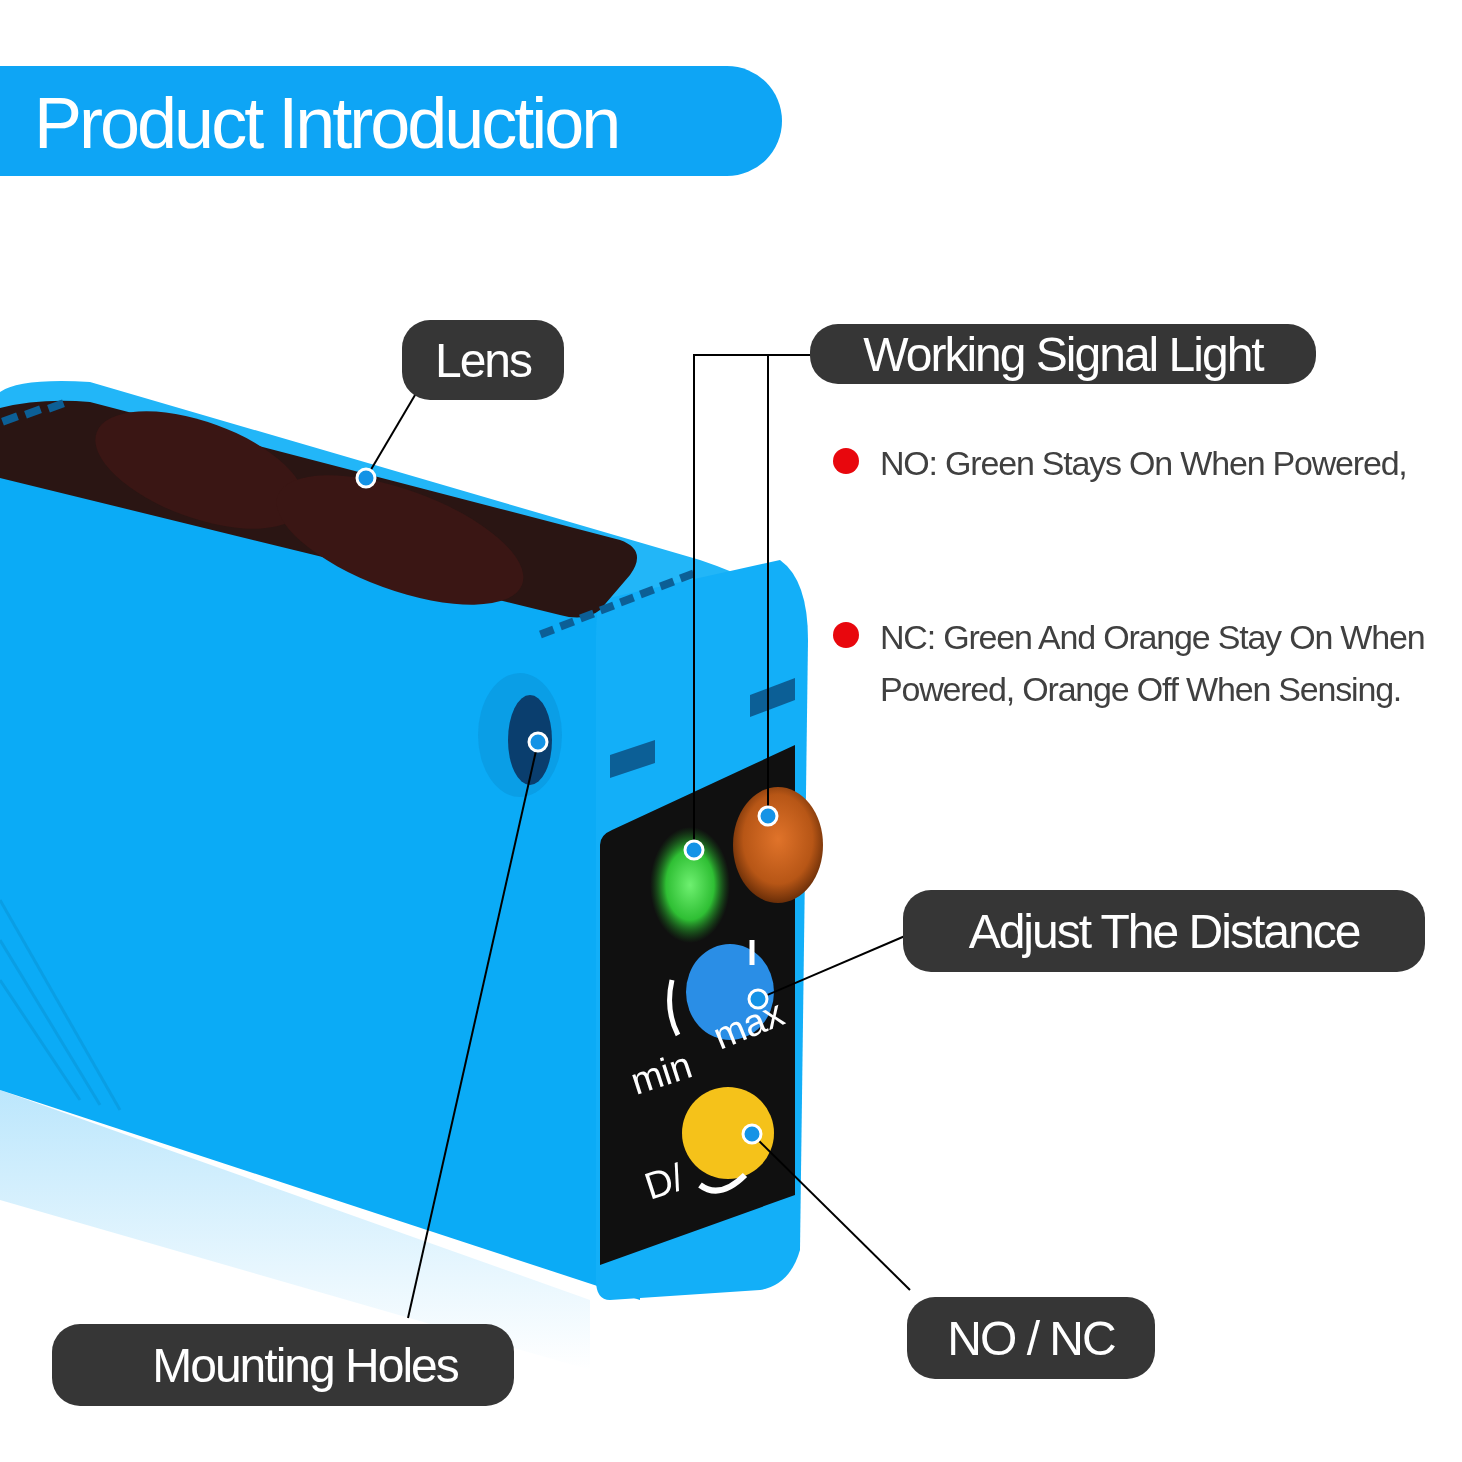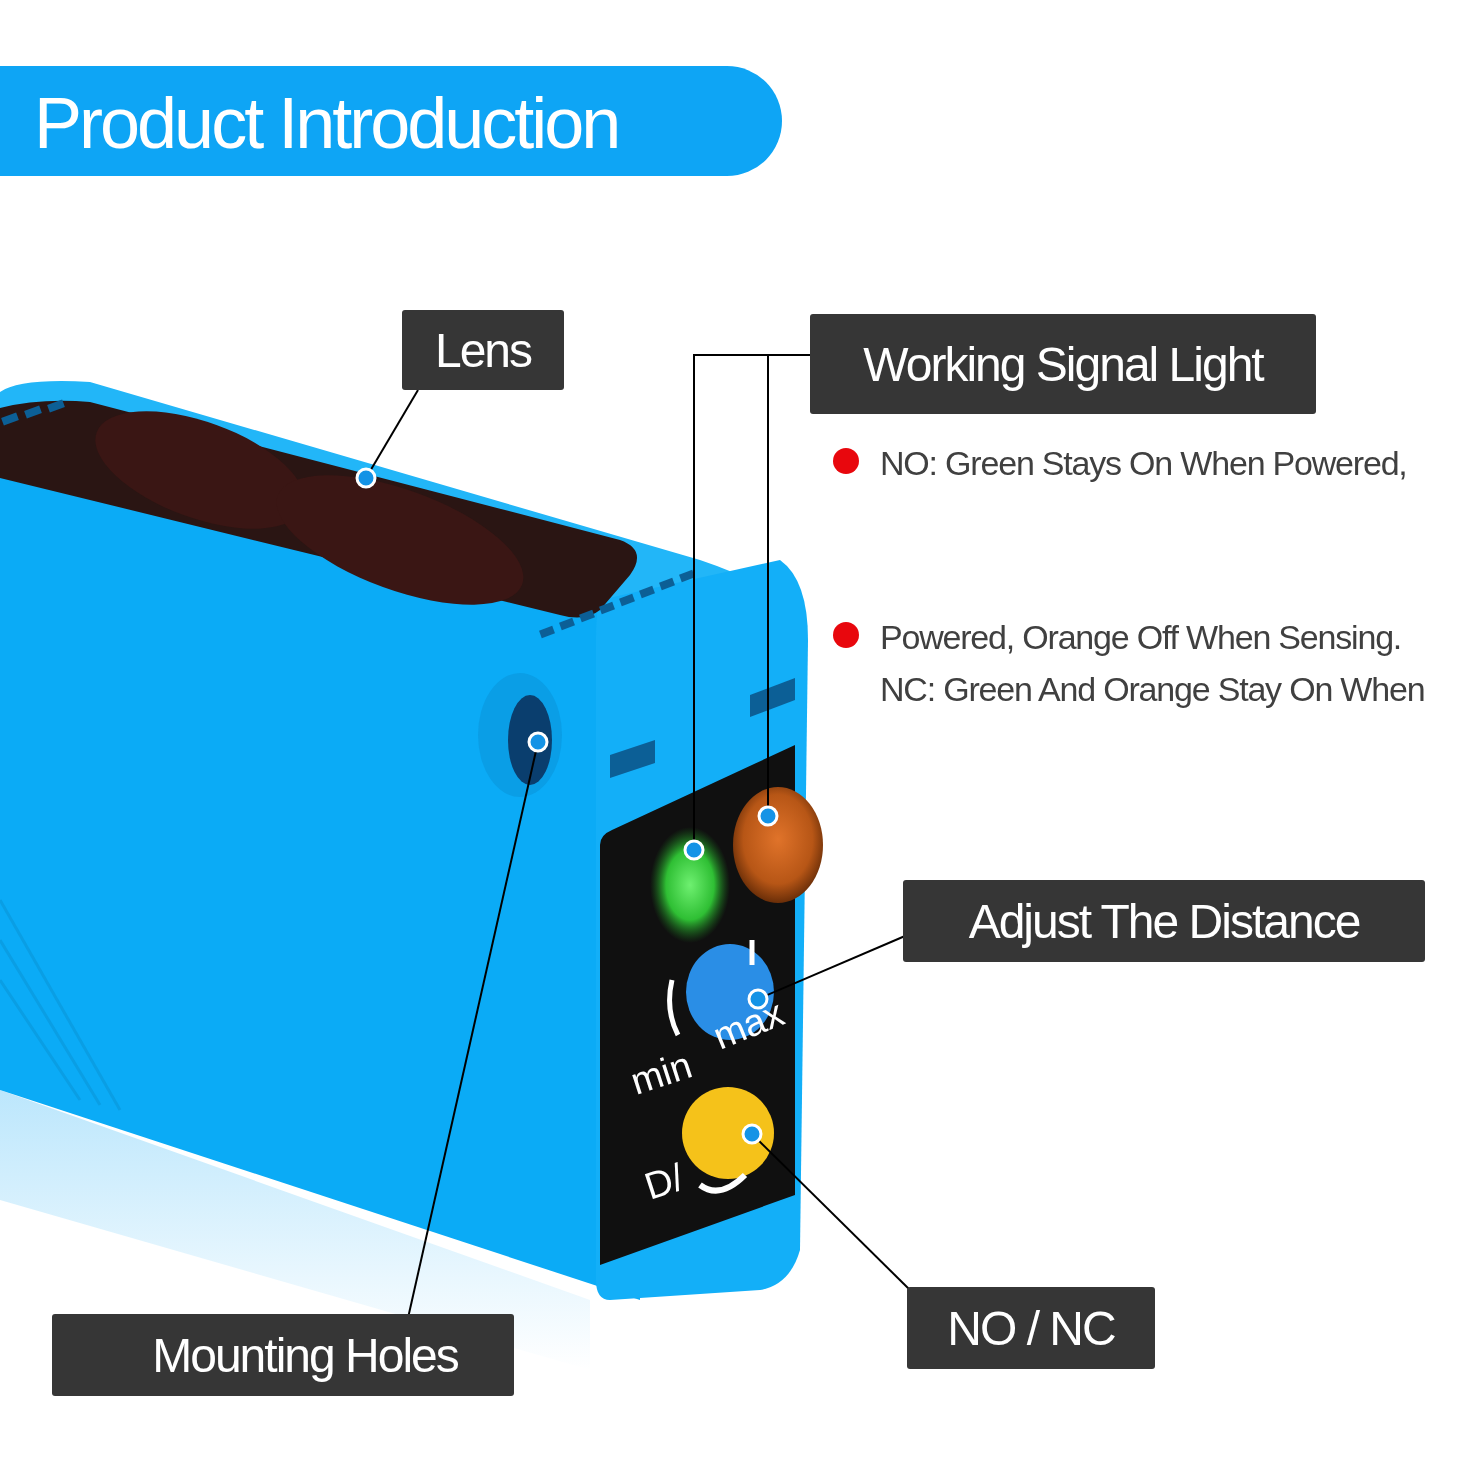--- a/index.html
+++ b/index.html
@@ -2,21 +2,21 @@
 <html><head>
 <meta charset="utf-8">
 <style>
   html, body { margin: 0; padding: 0; }
   body { width: 1462px; height: 1462px; position: relative; overflow: hidden; background: #ffffff; font-family: "Liberation Sans", sans-serif; }
   .abs { position: absolute; }
 
   .title-banner { left: 0; top: 66px; width: 782px; height: 110px; background: #0ea5f5; border-radius: 0 55px 55px 0; }
   .title-text { left: 34px; top: 78px; color: #ffffff; font-size: 72px; font-weight: normal; letter-spacing: -3px; line-height: 90px; white-space: nowrap; }
 
-  .label-box { background: #363636; color: #fff; border-radius: 3px; display: flex; align-items: center; justify-content: center; font-size: 48px; letter-spacing: -2px; white-space: nowrap; }
+  .label-box { background: #363636; color: #fff; border-radius: 28px; display: flex; align-items: center; justify-content: center; font-size: 48px; letter-spacing: -2px; white-space: nowrap; margin-top: 10px; }
 
   .bullet { width: 26px; height: 26px; border-radius: 50%; background: #e8070d; }
   .desc { color: #404040; font-size: 34px; line-height: 52px; letter-spacing: -1.2px; white-space: nowrap; }
 
   svg.scene { left: 0; top: 0; }
 </style>
 </head>
 <body>
 
 <div class="abs title-banner"></div>
@@ -105,27 +105,27 @@
     <circle cx="366" cy="478" r="9"></circle>
     <circle cx="538" cy="742" r="9"></circle>
     <circle cx="694" cy="850" r="9"></circle>
     <circle cx="768" cy="816" r="9"></circle>
     <circle cx="758" cy="999" r="9"></circle>
     <circle cx="752" cy="1134" r="9"></circle>
   </g>
 </svg>
 
 <div class="abs label-box" style="left:402px; top:310px; width:162px; height:80px;">Lens</div>
-<div class="abs label-box" style="left:810px; top:314px; width:506px; height:100px;">Working Signal Light</div>
+<div class="abs label-box" style="left:810px; top:314px; width:506px; height:60px;">Working Signal Light</div>
 <div class="abs label-box" style="left:903px; top:880px; width:522px; height:82px;">Adjust The Distance</div>
 <div class="abs label-box" style="left:52px; top:1314px; width:418px; height:82px;padding-left:44px;">Mounting Holes</div>
 <div class="abs label-box" style="left:907px; top:1287px; width:248px; height:82px;">NO / NC</div>
 
 <div class="abs bullet" style="left:833px; top:448px;"></div>
 <div class="abs desc" style="left:880px; top:437px;">
   <div>NO: Green Stays On When Powered,</div>
 </div>
 
 <div class="abs bullet" style="left:833px; top:622px;"></div>
 <div class="abs desc" style="left:880px; top:611px;">
+  <div>NC: Green And Orange Stay On When</div>
   <div>Powered, Orange Off When Sensing.</div>
-  <div>NC: Green And Orange Stay On When</div>
 </div>
 
 </body></html>

